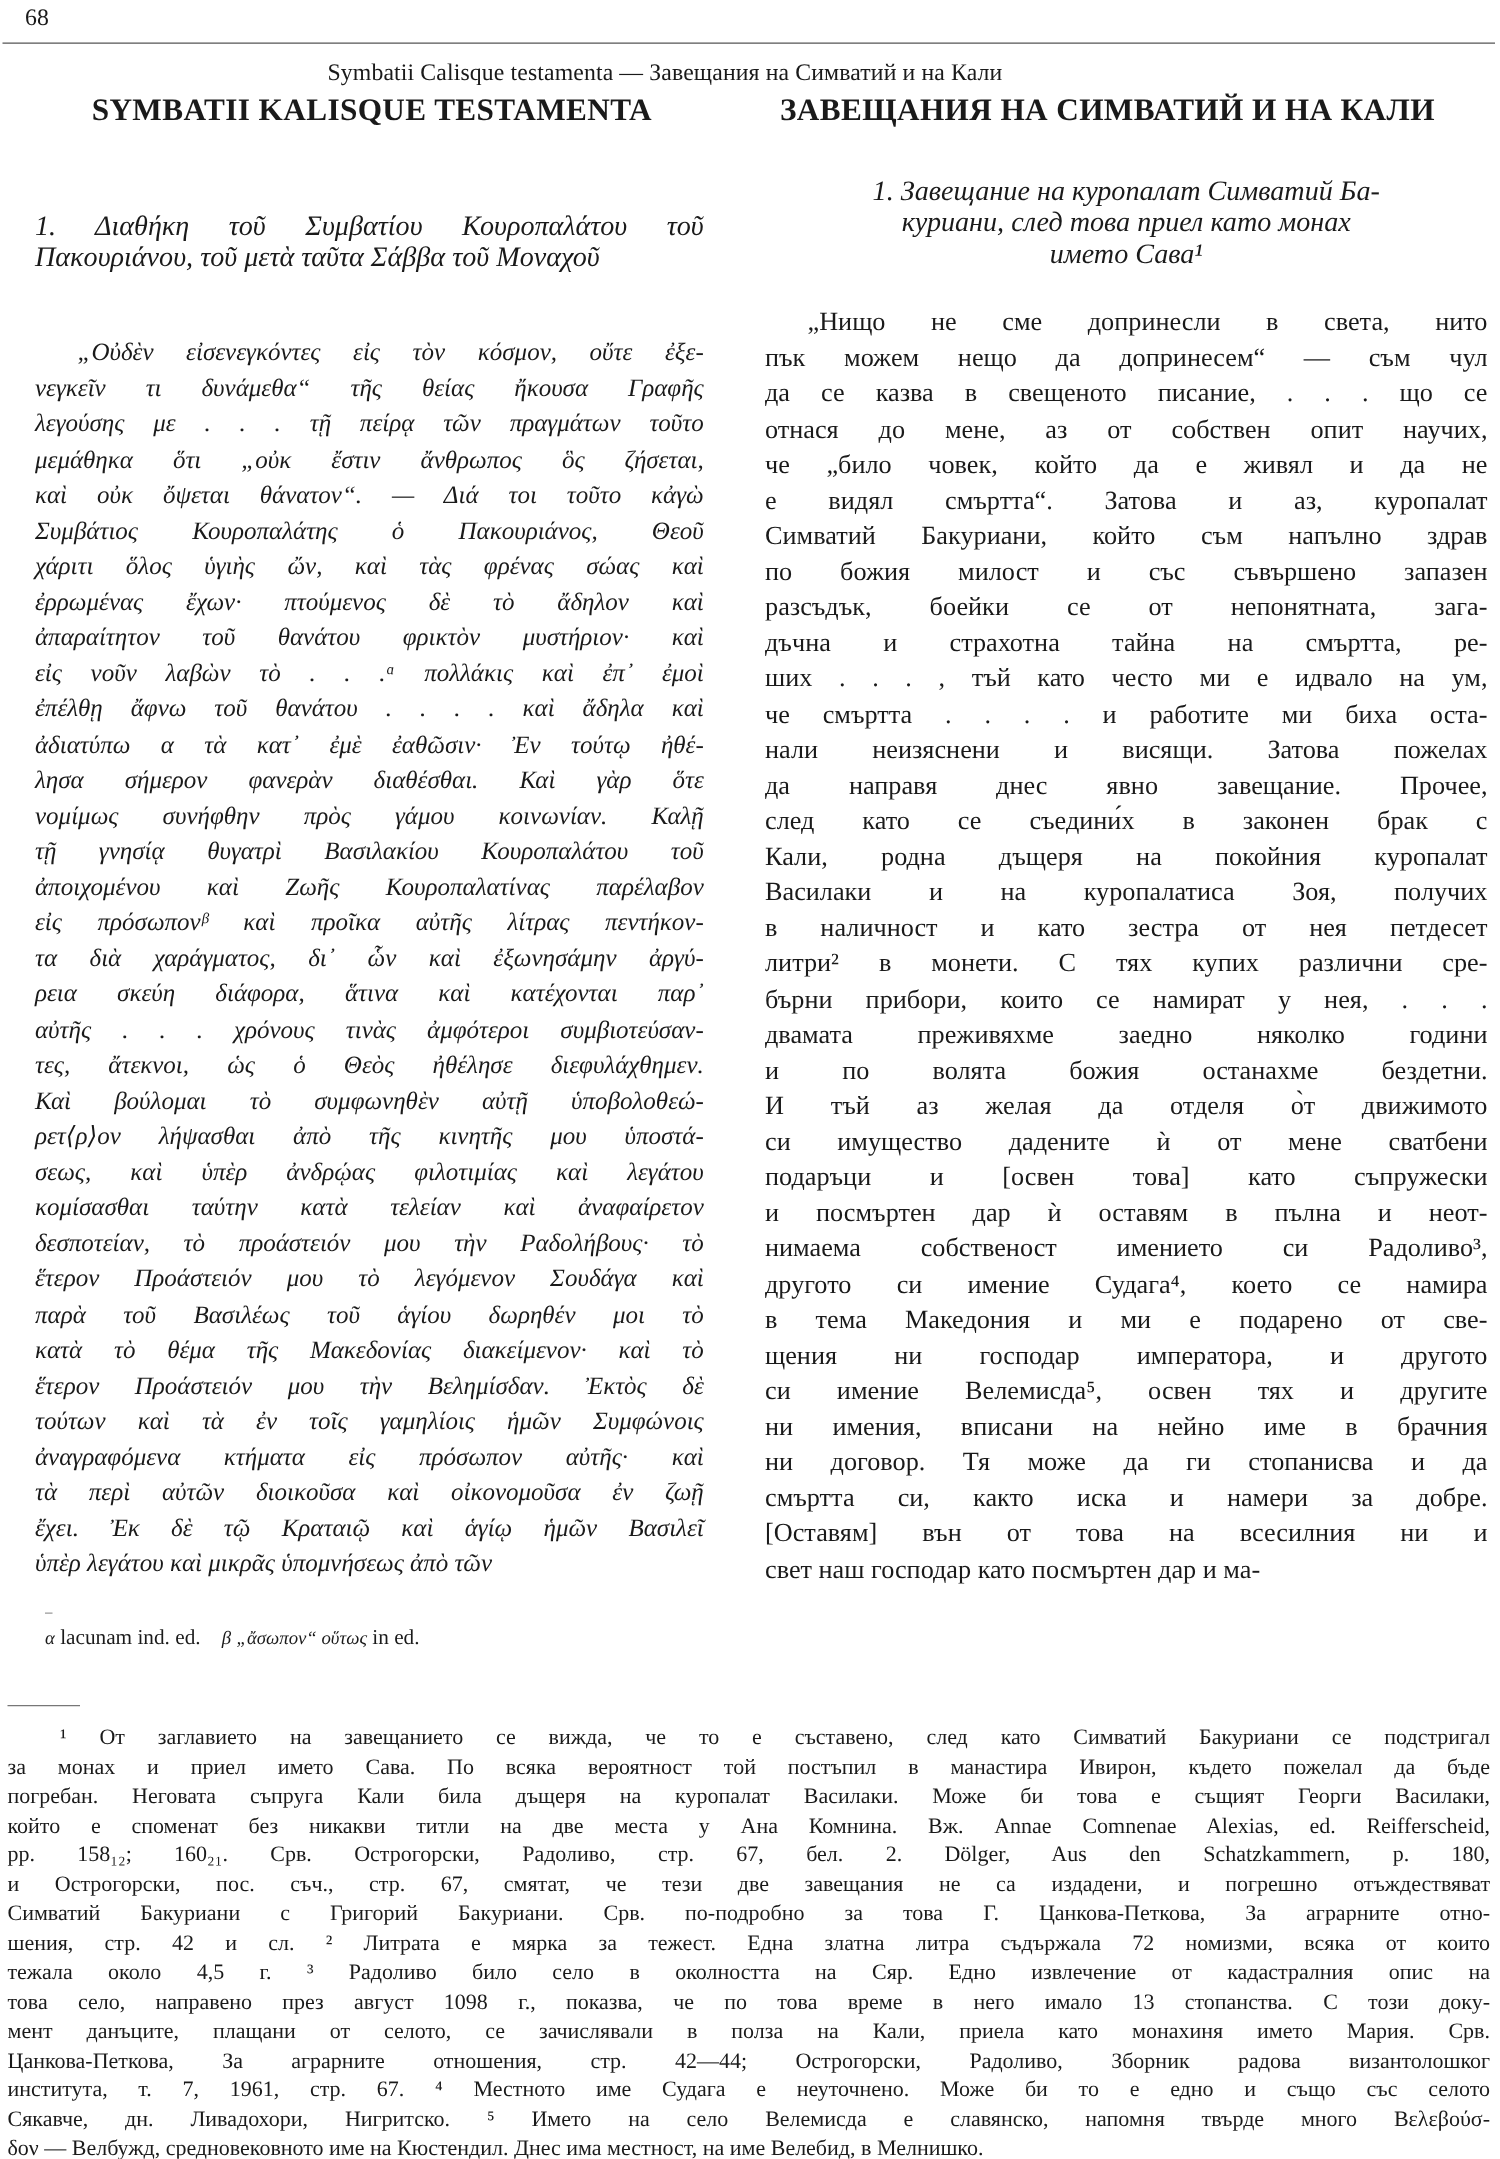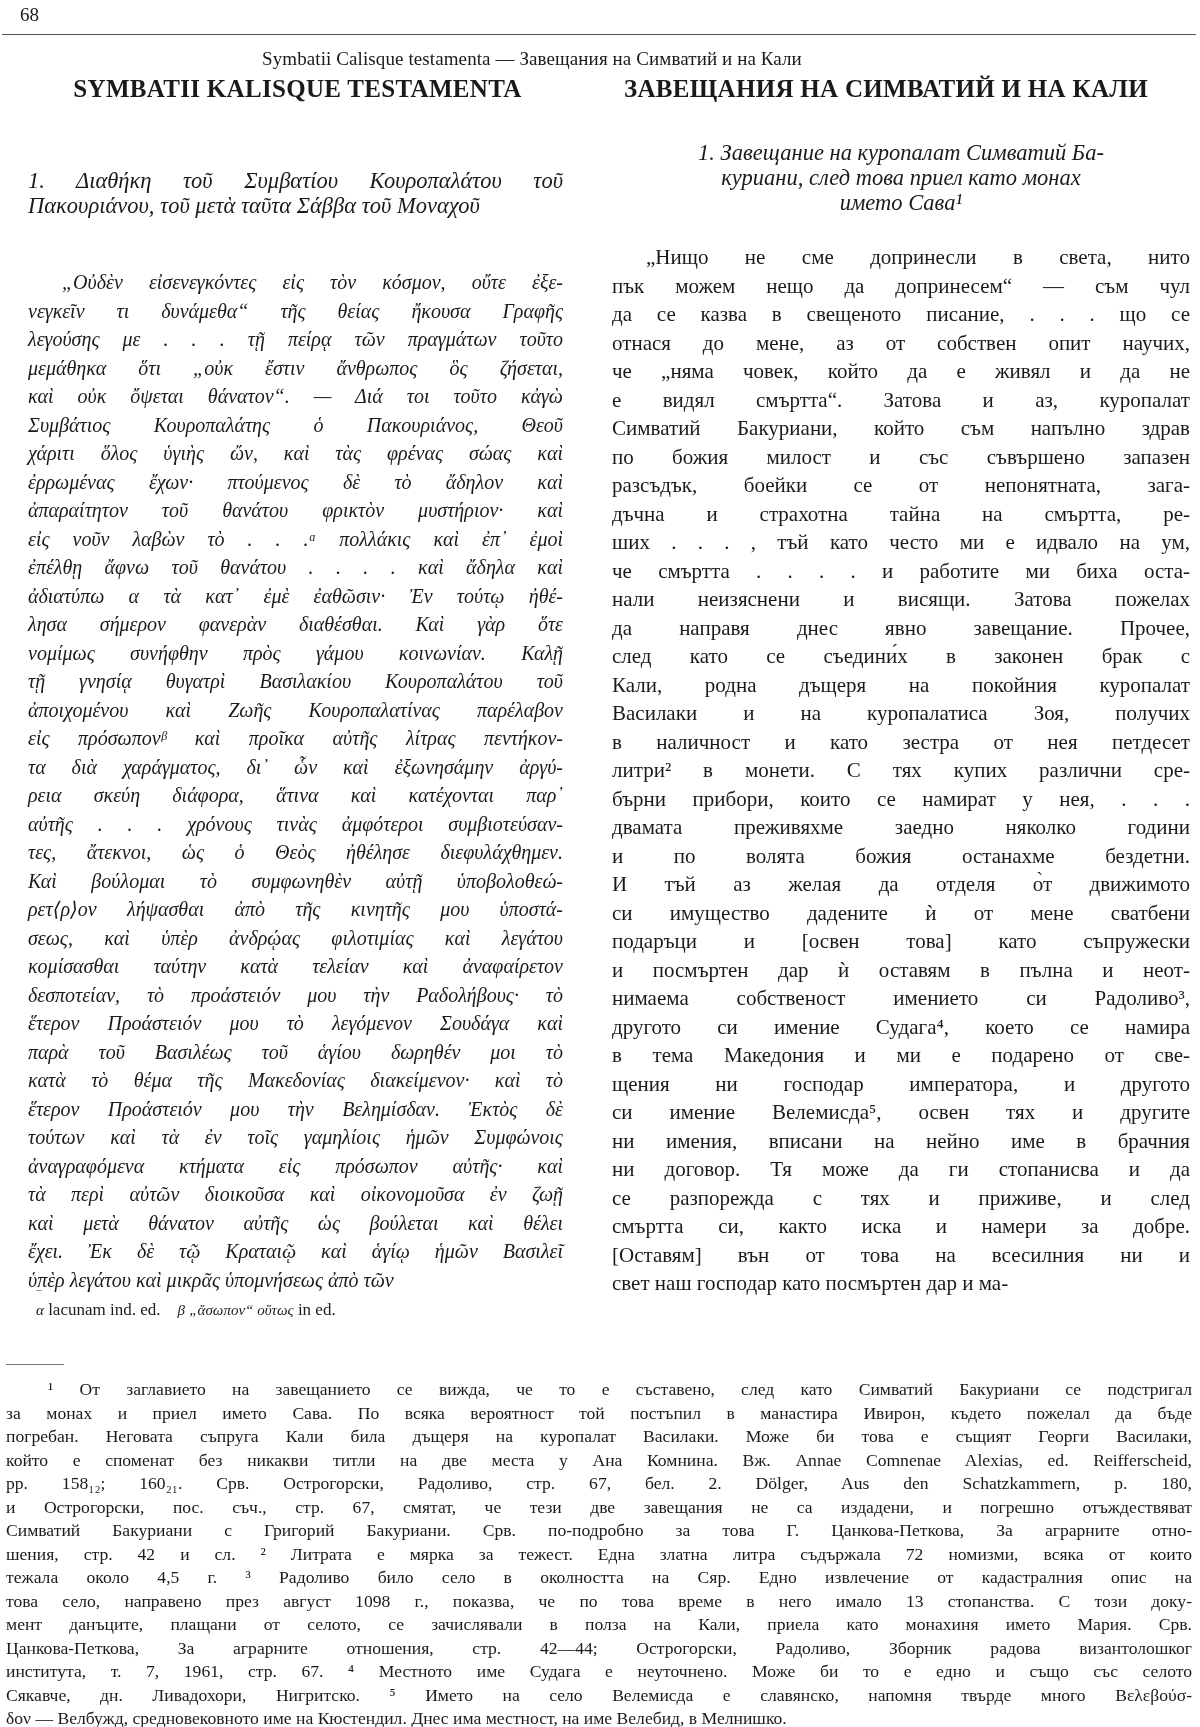--- a/index.html
+++ b/index.html
@@ -74,39 +74,38 @@
       <span class="body-line">σεως, καὶ ὑπὲρ ἀνδρῴας φιλοτιμίας καὶ λεγάτου</span>
       <span class="body-line">κομίσασθαι ταύτην κατὰ τελείαν καὶ ἀναφαίρετον</span>
       <span class="body-line">δεσποτείαν, τὸ προάστειόν μου τὴν Ραδολήβους· τὸ</span>
       <span class="body-line">ἕτερον Προάστειόν μου τὸ λεγόμενον Σουδάγα καὶ</span>
       <span class="body-line">παρὰ τοῦ Βασιλέως τοῦ ἁγίου δωρηθέν μοι τὸ</span>
       <span class="body-line">κατὰ τὸ θέμα τῆς Μακεδονίας διακείμενον· καὶ τὸ</span>
       <span class="body-line">ἕτερον Προάστειόν μου τὴν Βελημίσδαν. Ἐκτὸς δὲ</span>
       <span class="body-line">τούτων καὶ τὰ ἐν τοῖς γαμηλίοις ἡμῶν Συμφώνοις</span>
       <span class="body-line">ἀναγραφόμενα κτήματα εἰς πρόσωπον αὐτῆς· καὶ</span>
       <span class="body-line">τὰ περὶ αὐτῶν διοικοῦσα καὶ οἰκονομοῦσα ἐν ζωῇ</span>
-      <span class="body-line">καὶ μετὰ θάνατον αὐτῆς ὡς βούλεται καὶ θέλει</span>
       <span class="body-line">ἔχει. Ἐκ δὲ τῷ Κραταιῷ καὶ ἁγίῳ ἡμῶν Βασιλεῖ</span>
       <span class="body-line last">ὑπὲρ λεγάτου καὶ μικρᾶς ὑπομνήσεως ἀπὸ τῶν</span>
     </div>
 </div>
 
 <div class="col col-right">
   <h2 class="sec-title">ЗАВЕЩАНИЯ НА СИМВАТИЙ И НА КАЛИ</h2>
   <div class="doc-heading">
     <div>1. Завещание на куропалат Симватий Ба-</div>
     <div>куриани, след това приел като монах</div>
     <div>името Сава¹</div>
   </div>
   <div class="body-text" id="bulgarian-body">
       <span class="body-line indent">„Нищо не сме допринесли в света, нито</span>
       <span class="body-line">пък можем нещо да допринесем“ — съм чул</span>
       <span class="body-line">да се казва в свещеното писание, . . . що се</span>
       <span class="body-line">отнася до мене, аз от собствен опит научих,</span>
-      <span class="body-line">че „няма човек, който да е живял и да не</span>
+      <span class="body-line">че „било човек, който да е живял и да не</span>
       <span class="body-line">е видял смъртта“. Затова и аз, куропалат</span>
       <span class="body-line">Симватий Бакуриани, който съм напълно здрав</span>
       <span class="body-line">по божия милост и със съвършено запазен</span>
       <span class="body-line">разсъдък, боейки се от непонятната, зага-</span>
       <span class="body-line">дъчна и страхотна тайна на смъртта, ре-</span>
       <span class="body-line">ших . . . , тъй като често ми е идвало на ум,</span>
       <span class="body-line">че смъртта . . . . и работите ми биха оста-</span>
       <span class="body-line">нали неизяснени и висящи. Затова пожелах</span>
       <span class="body-line">да направя днес явно завещание. Прочее,</span>
       <span class="body-line">след като се съедини́х в законен брак с</span>
@@ -121,21 +120,20 @@
       <span class="body-line">си имущество дадените ѝ от мене сватбени</span>
       <span class="body-line">подаръци и [освен това] като съпружески</span>
       <span class="body-line">и посмъртен дар ѝ оставям в пълна и неот-</span>
       <span class="body-line">нимаема собственост имението си Радоливо³,</span>
       <span class="body-line">другото си имение Судага⁴, което се намира</span>
       <span class="body-line">в тема Македония и ми е подарено от све-</span>
       <span class="body-line">щения ни господар императора, и другото</span>
       <span class="body-line">си имение Велемисда⁵, освен тях и другите</span>
       <span class="body-line">ни имения, вписани на нейно име в брачния</span>
       <span class="body-line">ни договор. Тя може да ги стопанисва и да</span>
-      <span class="body-line">се разпорежда с тях и приживе, и след</span>
       <span class="body-line">смъртта си, както иска и намери за добре.</span>
       <span class="body-line">[Оставям] вън от това на всесилния ни и</span>
       <span class="body-line last">свет наш господар като посмъртен дар и ма-</span>
     </div>
 </div>
 
 <div class="crit-rule"></div>
 <div class="crit-note">
   <i>α</i>
   <span>lacunam ind. ed.</span>

